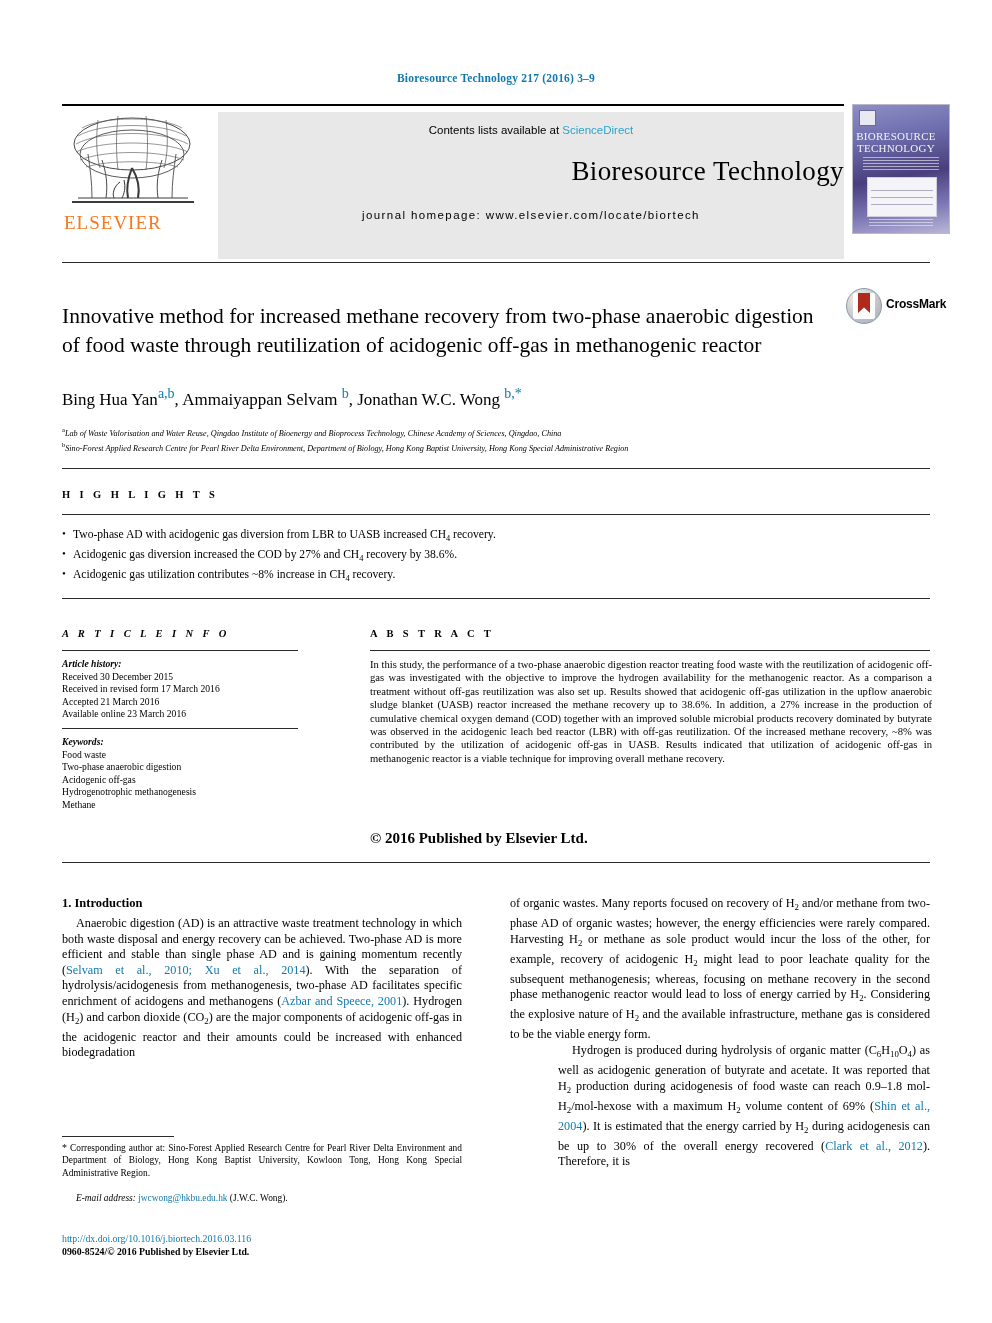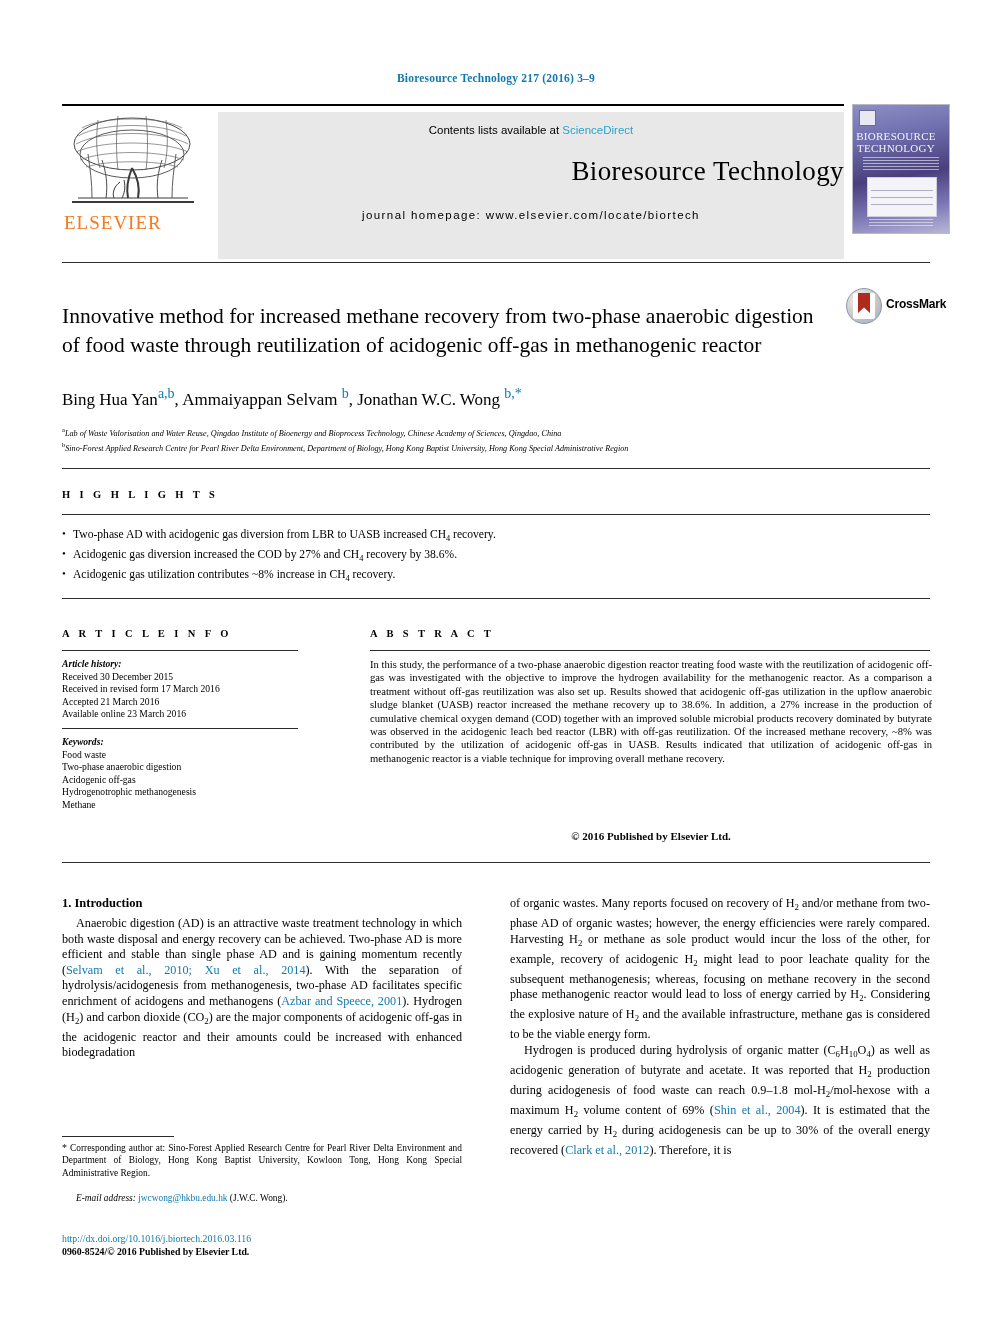--- a/index.html
+++ b/index.html
@@ -154,21 +154,21 @@
     content:"\2022"; position:absolute; left:0; top:-1px; font-size:11px;
   }
   .hl-rule-bot {
     position:absolute; left:62px; top:598px; width:868px; height:1px; background:#2b2b2b;
   }
 
   
   .ai-head {
     position:absolute; left:62px; top:628px;
     font-family:"Liberation Serif", serif;
-    font-weight:bold; font-size:10.5px; letter-spacing:3.4px;
+    font-weight:bold; font-size:10.5px; letter-spacing:3.4px;font-style:italic;
   }
   .ab-head {
     position:absolute; left:370px; top:628px;
     font-family:"Liberation Serif", serif;
     font-weight:bold; font-size:10.5px; letter-spacing:3.4px;
   }
   .ai-rule { position:absolute; left:62px; top:650px; width:236px; height:1px; background:#2b2b2b; }
   .ab-rule { position:absolute; left:370px; top:650px; width:560px; height:1px; background:#2b2b2b; }
 
   .ai-history {
@@ -185,44 +185,44 @@
   }
 
   .abstract {
     position:absolute; left:370px; top:658px; width:562px;
     font-family:"Liberation Serif", serif;
     font-size:10.6px; line-height:13.4px;
     text-align:justify;
   }
   .copyright {
     position:absolute; left:370px; top:830px; width:562px;
-    text-align:center;
-    font-family:"Liberation Serif", serif;
-    font-size:11px; font-weight:bold;
+    text-align:left;
+    font-family:"Liberation Serif", serif;
+    font-size:15px; font-weight:bold;
   }
   .ab-rule-bot { position:absolute; left:62px; top:862px; width:868px; height:1px; background:#2b2b2b; }
 
   
   .col-left {
     position:absolute; left:62px; top:896px; width:400px;
   }
   .col-right {
     position:absolute; left:510px; top:896px; width:420px;
   }
   .sec-head {
     font-family:"Liberation Serif", serif;
     font-weight:bold; font-size:12.5px; margin:0 0 5px 0;
   }
   .body-p {
     font-family:"Liberation Serif", serif;
     font-size:12.2px; line-height:15.6px;
     text-align:justify;
     margin:0;
   }
-  .body-p + .body-p { text-indent:14px; }
+  .body-p + .body-p { text-indent:14px;margin-left:48px; }
   .indent { text-indent:14px; }
   .ref { color:#1179ad; }
 
   
   .fn-rule {
     position:absolute; left:62px; top:1136px; width:112px; height:1px; background:#2b2b2b;
   }
   .footnote {
     position:absolute; left:62px; top:1142px; width:400px;
     font-family:"Liberation Serif", serif;

